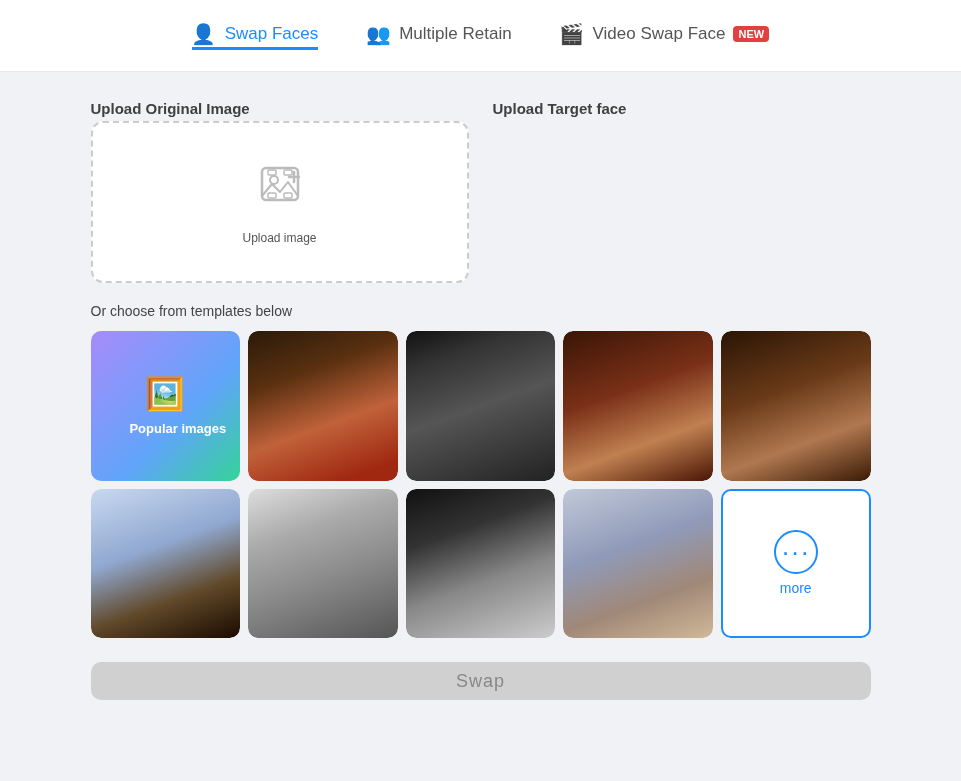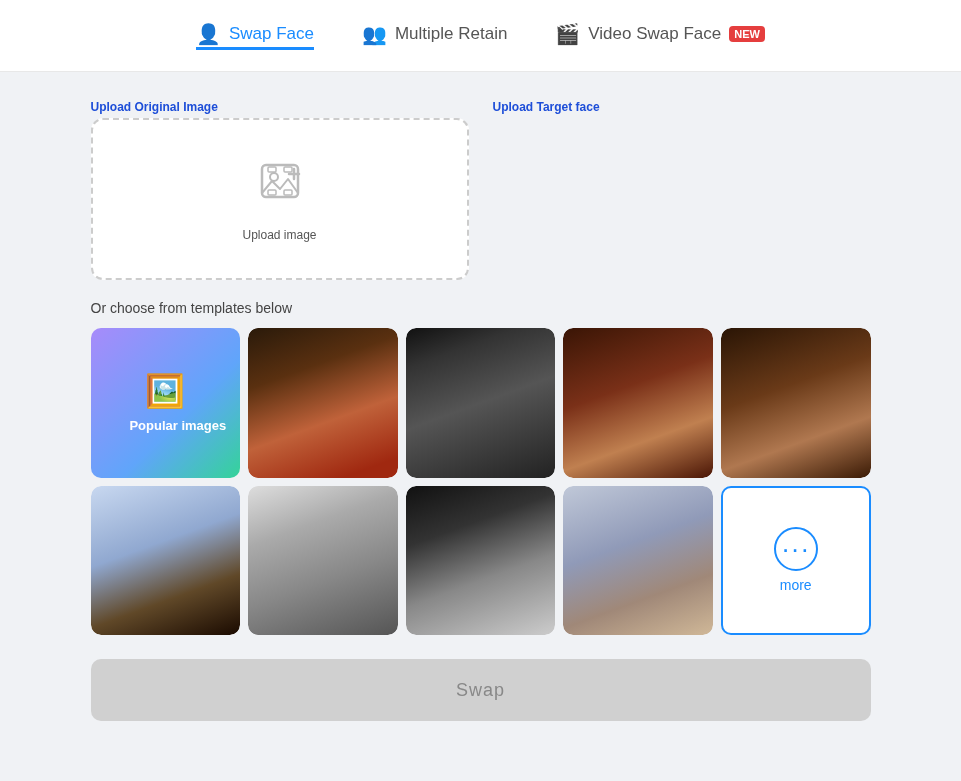--- a/index.html
+++ b/index.html
@@ -76,23 +76,23 @@
     }
 
     .upload-panel {
       flex: 1;
       display: flex;
       flex-direction: column;
       gap: 4px;
     }
 
     .upload-panel-title {
-      font-size: 12px;
+      font-size: 15px;
       font-weight: 600;
-      color: #1d4ed8;
+      color: #404040;
     }
 
     .upload-panel-subtitle {
       font-size: 12px;
       color: #999;
       margin-bottom: 8px;
     }
 
     .upload-box {
       background: #fff;
@@ -200,21 +200,21 @@
     }
 
     .more-text {
       font-size: 14px;
       color: #1a8cff;
     }
 
     
     .swap-btn {
       width: 100%;
-      height: 62px;
+      height: 38px;
       background: #d0d0d0;
       border: none;
       border-radius: 10px;
       font-size: 18px;
       color: #888;
       cursor: pointer;
       letter-spacing: 1px;
       margin-top: 4px;
     }
 
@@ -234,21 +234,21 @@
     .img-spider        { background: linear-gradient(160deg,#111 0%,#333 30%,#888 60%,#ccc 100%); }
     .img-girl-serious  { background: linear-gradient(160deg,#c0c8d8 0%,#909ab8 40%,#a08878 70%,#d0b898 100%); }
   </style>
 </head>
 <body>
 
 <div class="tab-bar">
 
   <div class="tab-item active">
     <span class="tab-icon">👤</span>
-    <span>Swap Face</span>
+    <span>Swap Faces</span>
   </div>
 
   <div class="tab-item">
     <span class="tab-icon">👥</span>
     <span>Multiple Retain</span>
   </div>
 
   <div class="tab-item">
     <span class="tab-icon">🎬</span>
     <span>Video Swap Face</span>

